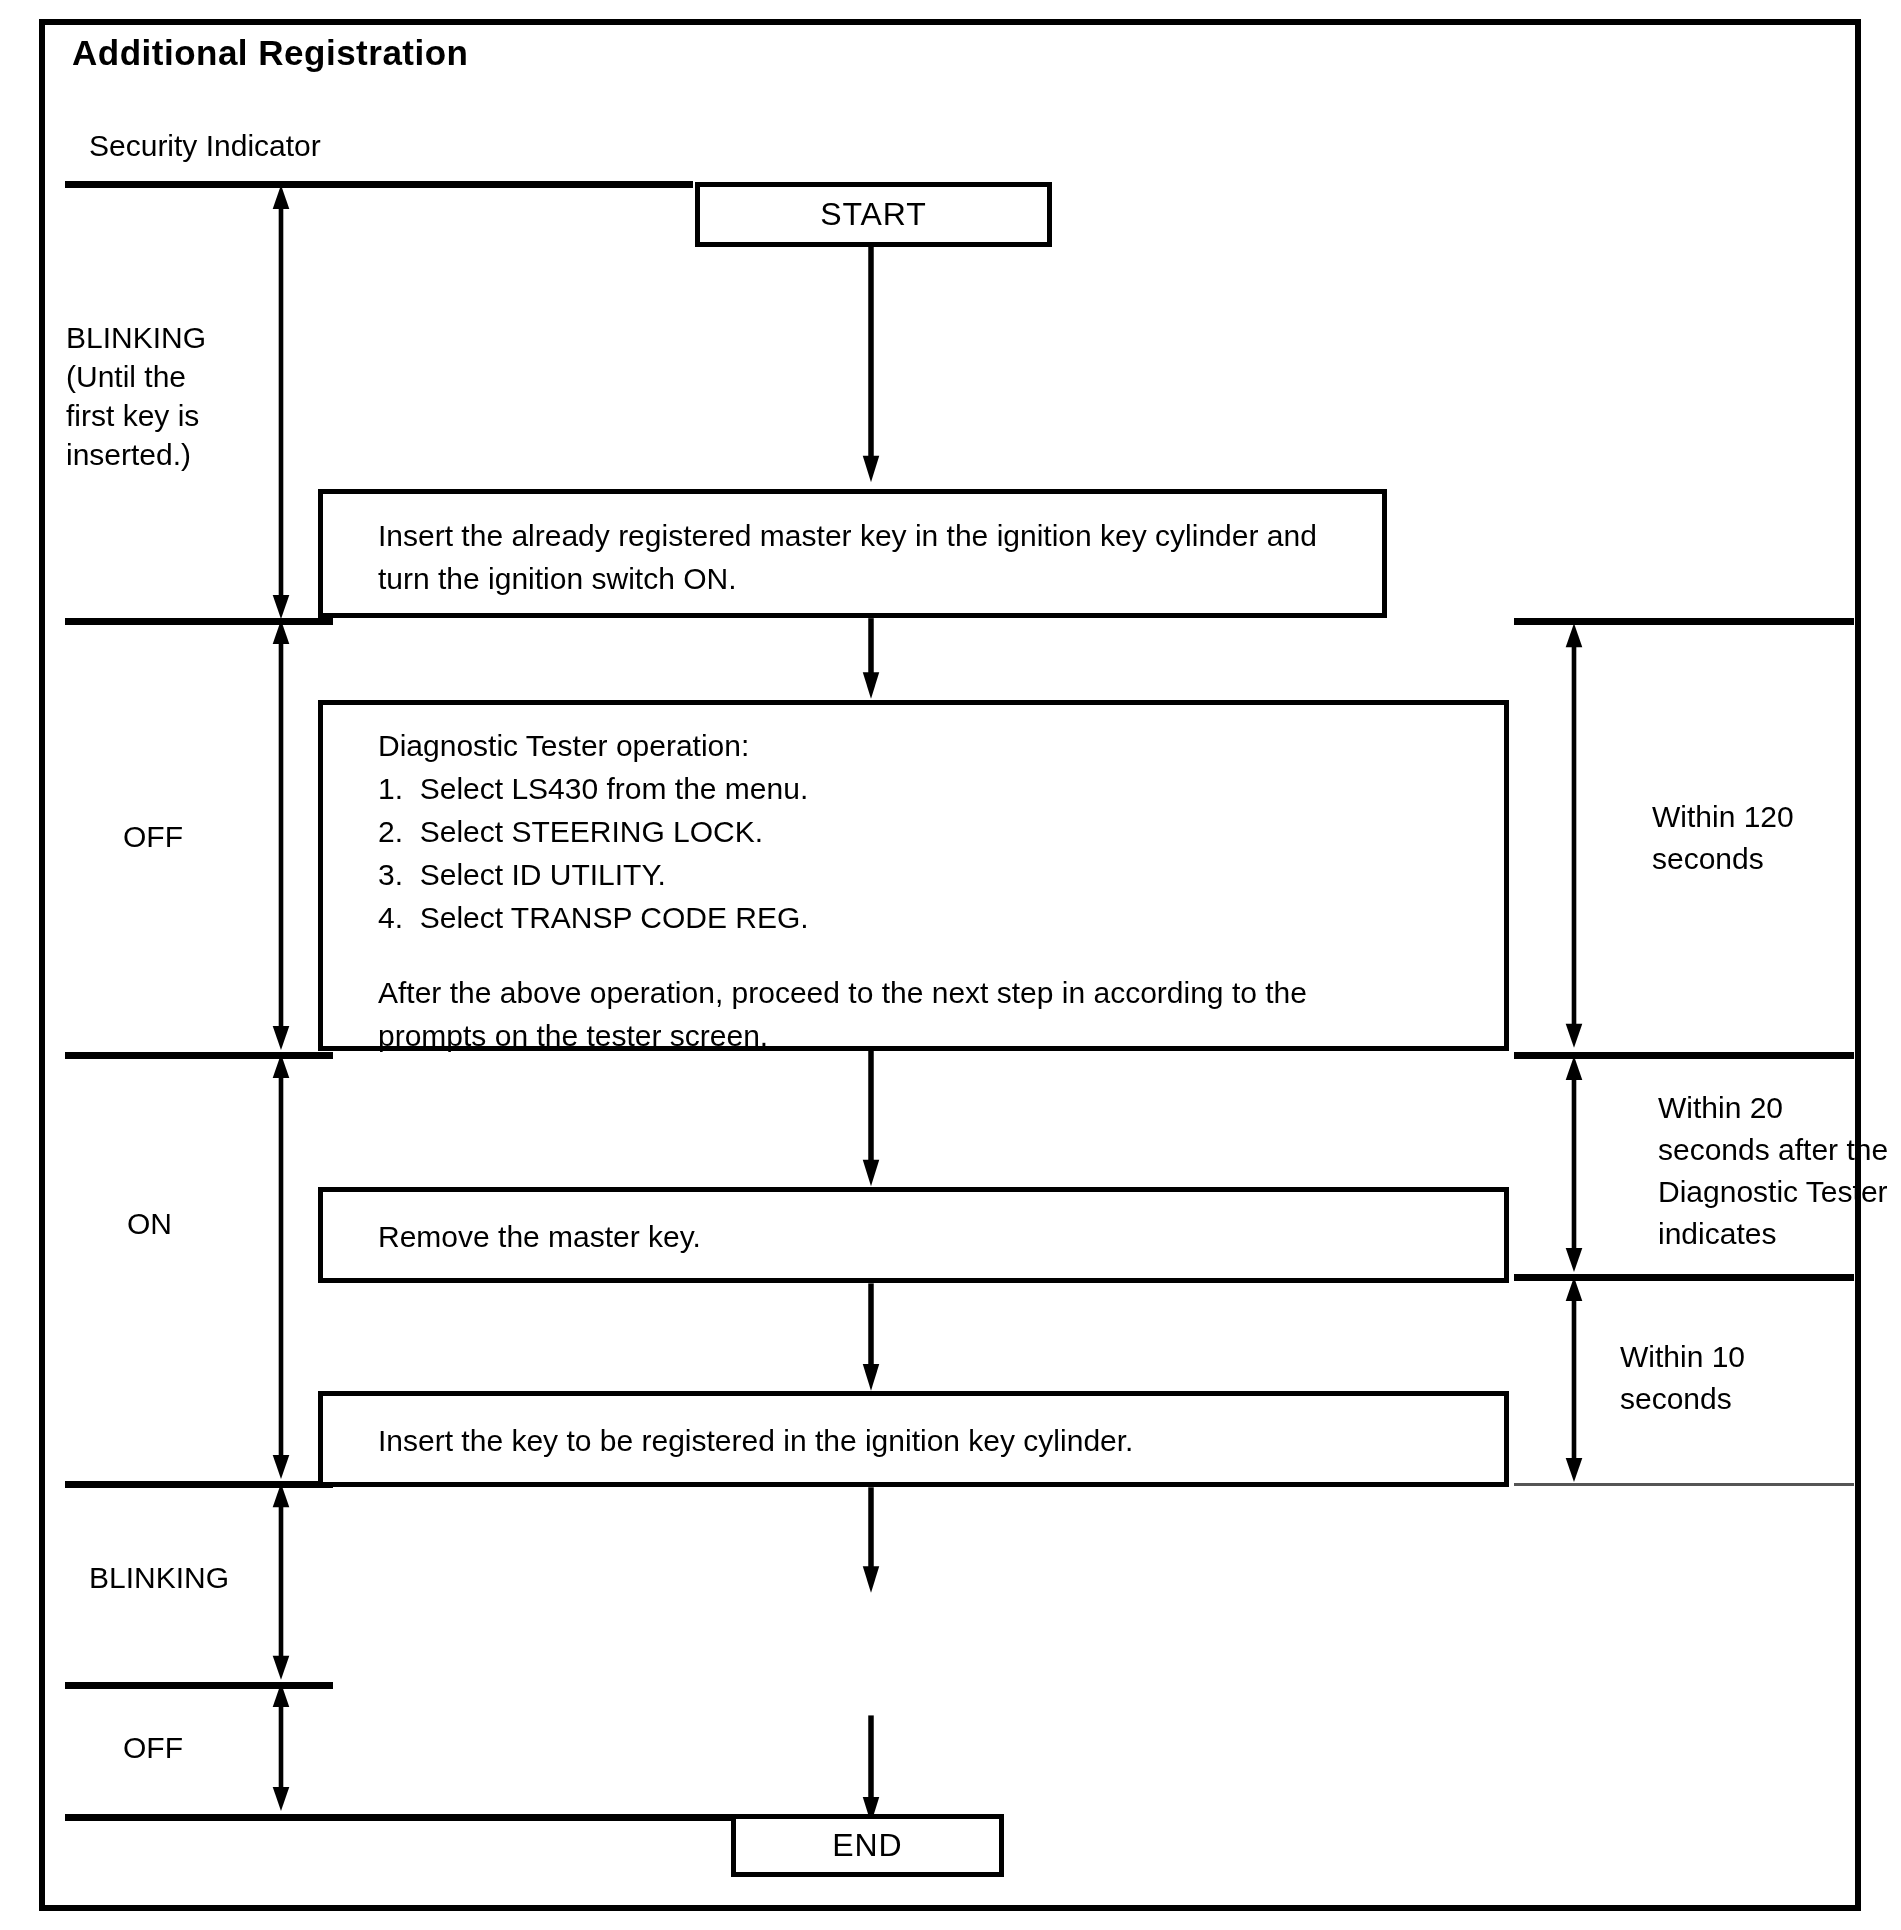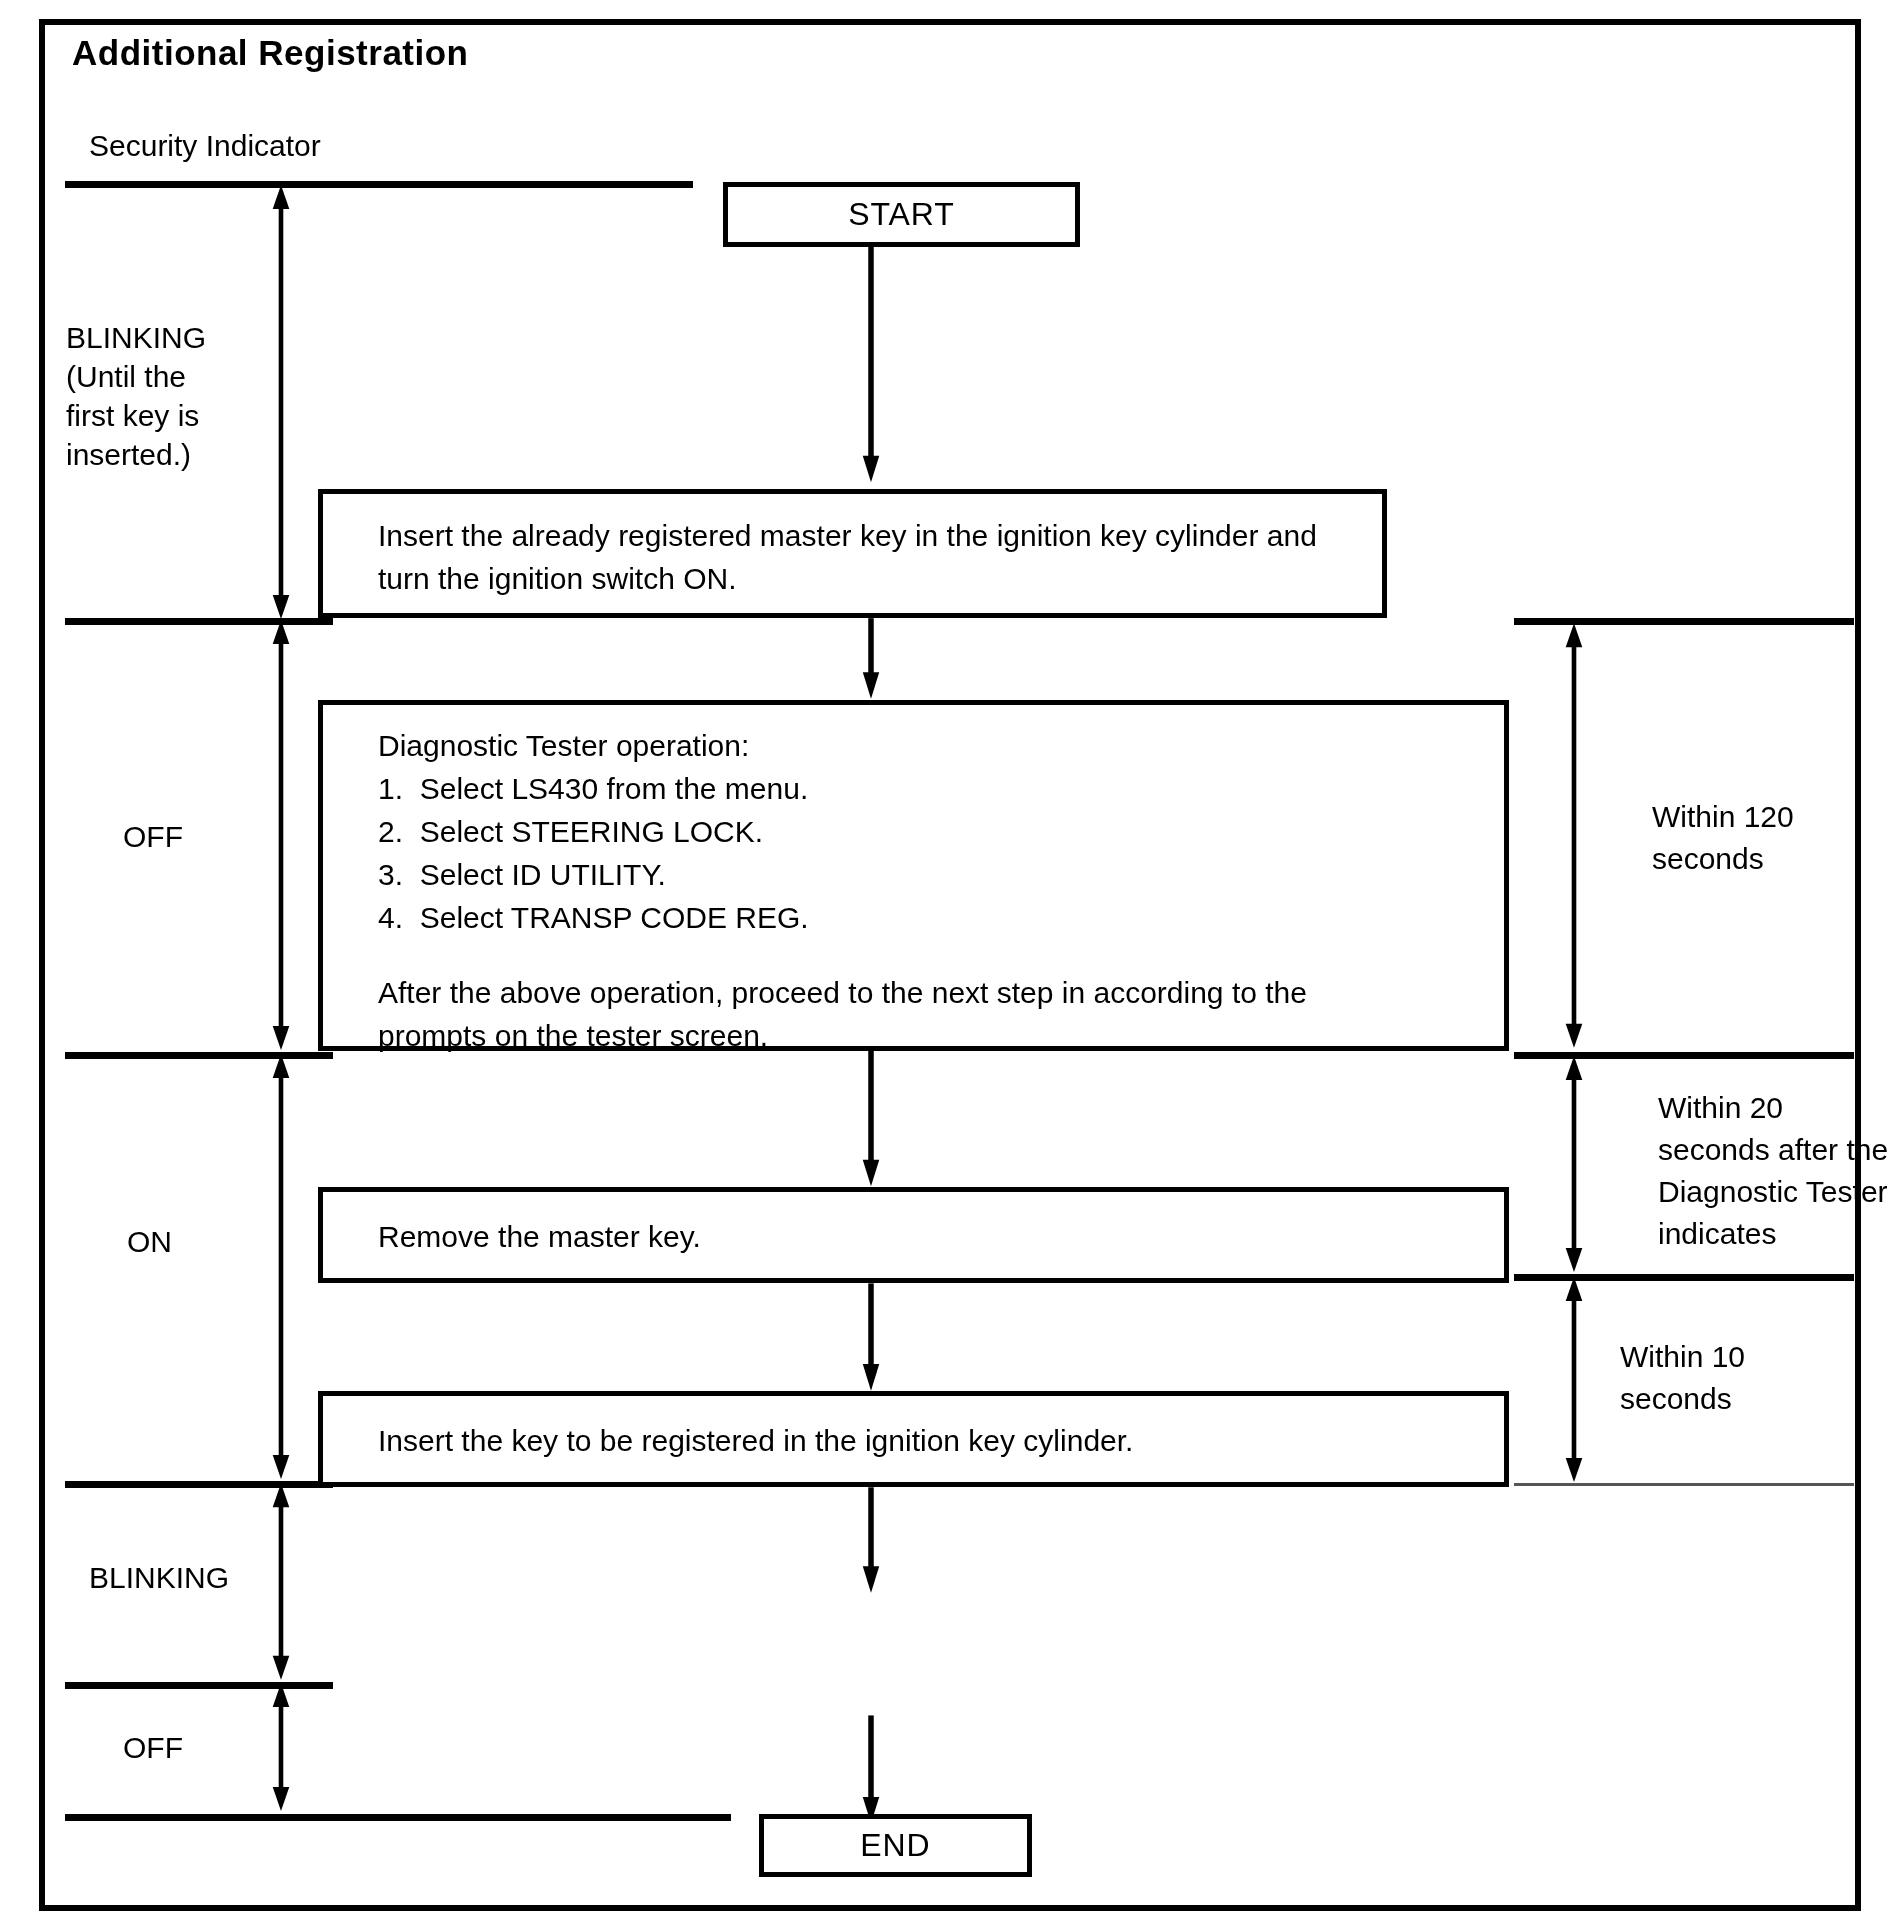--- a/index.html
+++ b/index.html
@@ -88,21 +88,20 @@
   .termbox {
     position: absolute;
     border: 5.5px solid #000000;
     background: #ffffff;
     box-sizing: border-box;
     display: flex;
     align-items: center;
     justify-content: center;
     font-size: 32px;
     letter-spacing: 0.9px;
-    margin-left: 28px;
   }
   
   .conn {
     position: absolute;
     width: 22px;
   }
   .conn svg { display: block; }
   
   .timing-label {
     position: absolute;
@@ -183,21 +182,21 @@
       <polygon points="13,0 4,26 22,26" fill="#000"></polygon>
       <polygon points="13,139 4,113 22,113" fill="#000"></polygon>
     </svg>
   </div>
 
   <div class="state-label" style="left:66px; top:318px;">BLINKING
 (Until the
 first key is
 inserted.)</div>
   <div class="state-label" style="left:123px; top:817px;">OFF</div>
-  <div class="state-label" style="left:127px; top:1204px;margin-top:18px;">ON</div>
+  <div class="state-label" style="left:127px; top:1204px;">ON</div>
   <div class="state-label" style="left:89px; top:1558px;">BLINKING</div>
   <div class="state-label" style="left:123px; top:1728px;">OFF</div>
 
   <div class="termbox" style="left:695px; top:182px; width:357px; height:65px;">START</div>
 
   <div class="conn" style="left:860px; top:246px; height:237px;">
     <svg width="22" height="237" viewBox="0 0 24 257">
       <line x1="12" y1="0" x2="12" y2="236" stroke="#000" stroke-width="6"></line>
       <polygon points="12,257 3,228 21,228" fill="#000"></polygon>
     </svg>

